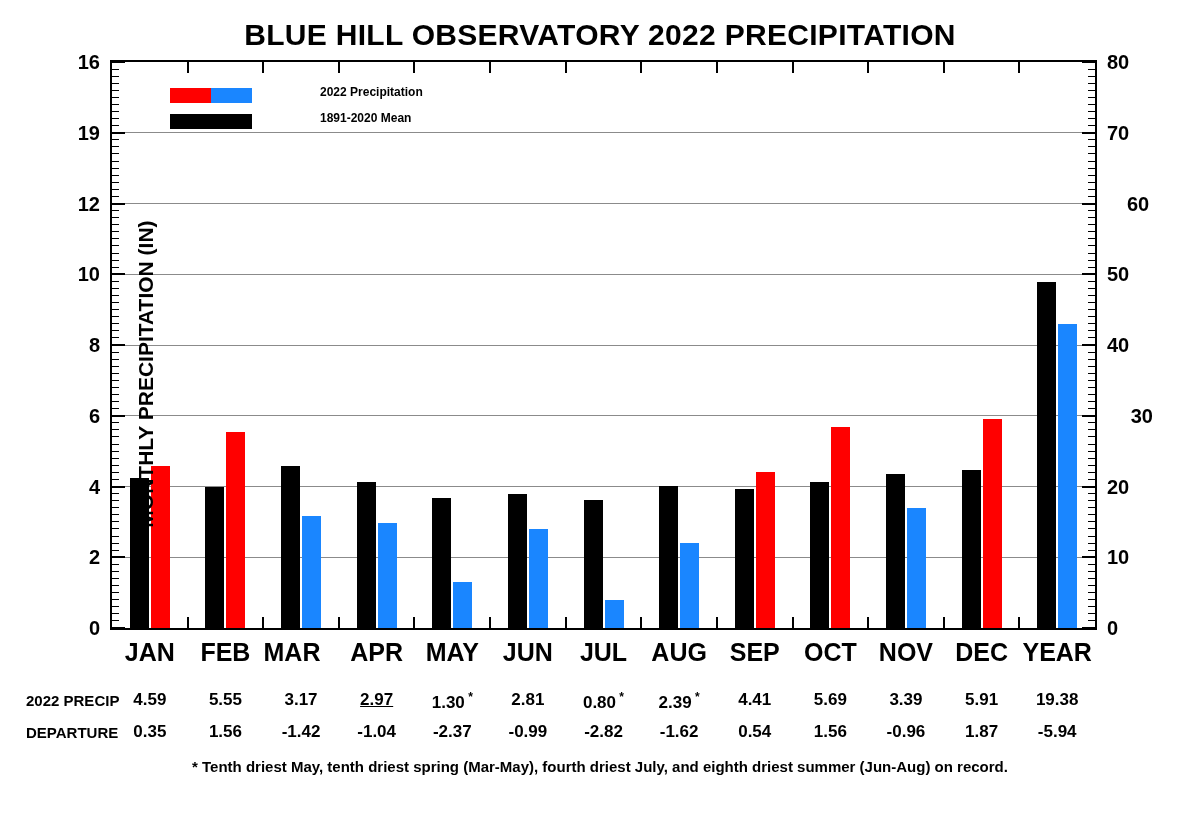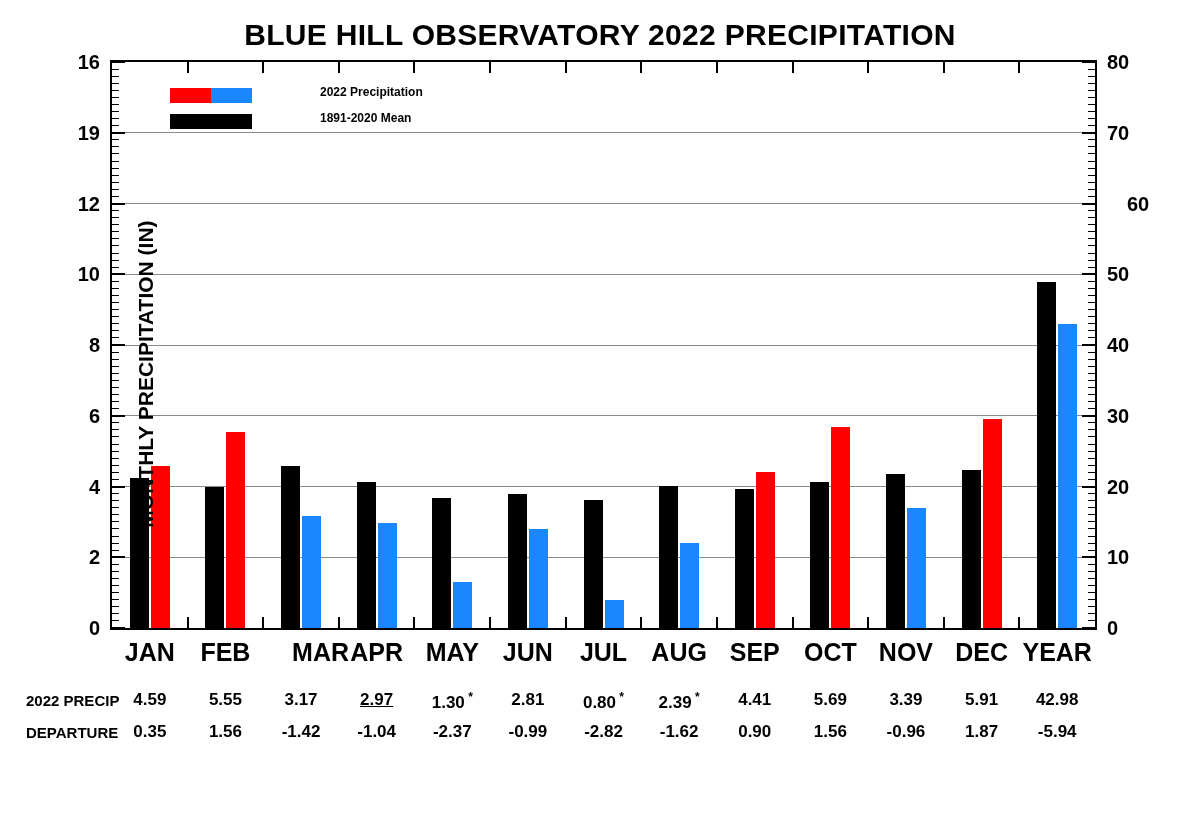--- a/index.html
+++ b/index.html
@@ -381,31 +381,31 @@
       <div class="ytick-text-l" style="left: 54px; top: 335px;">8</div>
       <div class="ytick-text-l" style="left: 54px; top: 264.25px;">10</div>
       <div class="ytick-text-l" style="left: 54px; top: 193.5px;">12</div>
       <div class="ytick-text-l" style="left: 54px; top: 122.75px;">19</div>
       <div class="ytick-text-l" style="left: 54px; top: 52px;">16</div>
     </div>
   <div id="ytick-labels-right">
       <div class="ytick-text-r" style="left: 1107px; top: 618px;">0</div>
       <div class="ytick-text-r" style="left: 1107px; top: 547.25px;">10</div>
       <div class="ytick-text-r" style="left: 1107px; top: 476.5px;">20</div>
-      <div class="ytick-text-r" style="left: 1107px; top: 405.75px;">30</div>
+      <div class="ytick-text-r" style="left: 1107px; top: 405.75px; text-align: right;">30</div>
       <div class="ytick-text-r" style="left: 1107px; top: 335px;">40</div>
       <div class="ytick-text-r" style="left: 1107px; top: 264.25px;">50</div>
       <div class="ytick-text-r" style="left: 1107px; top: 193.5px; margin-left: 20px;">60</div>
       <div class="ytick-text-r" style="left: 1107px; top: 122.75px;">70</div>
       <div class="ytick-text-r" style="left: 1107px; top: 52px;">80</div>
     </div>
   <div id="month-labels">
       <div class="month-label" style="left: 99.8077px; width: 100px;">JAN</div>
       <div class="month-label" style="left: 175.423px; width: 100px;">FEB</div>
-      <div class="month-label" style="left: 249px; width: 100px; text-align: right;">MAR</div>
+      <div class="month-label" style="left: 242px; width: 100px;">MAR</div>
       <div class="month-label" style="left: 326.654px; width: 100px;">APR</div>
       <div class="month-label" style="left: 402.269px; width: 100px;">MAY</div>
       <div class="month-label" style="left: 477.885px; width: 100px;">JUN</div>
       <div class="month-label" style="left: 553.5px; width: 100px;">JUL</div>
       <div class="month-label" style="left: 629.115px; width: 100px;">AUG</div>
       <div class="month-label" style="left: 704.731px; width: 100px;">SEP</div>
       <div class="month-label" style="left: 780.346px; width: 100px;">OCT</div>
       <div class="month-label" style="left: 855.962px; width: 100px;">NOV</div>
       <div class="month-label" style="left: 931.577px; width: 100px;">DEC</div>
       <div class="month-label" style="left: 1007.19px; width: 100px;">YEAR</div>
@@ -424,25 +424,26 @@
       <div class="table-cell" style="left: 326.654px; width: 100px; top: 722px;">-1.04</div>
       <div class="table-cell" style="left: 402.269px; width: 100px; top: 690px;">1.30<sup> *</sup></div>
       <div class="table-cell" style="left: 402.269px; width: 100px; top: 722px;">-2.37</div>
       <div class="table-cell" style="left: 477.885px; width: 100px; top: 690px;">2.81</div>
       <div class="table-cell" style="left: 477.885px; width: 100px; top: 722px;">-0.99</div>
       <div class="table-cell" style="left: 553.5px; width: 100px; top: 690px;">0.80<sup> *</sup></div>
       <div class="table-cell" style="left: 553.5px; width: 100px; top: 722px;">-2.82</div>
       <div class="table-cell" style="left: 629.115px; width: 100px; top: 690px;">2.39<sup> *</sup></div>
       <div class="table-cell" style="left: 629.115px; width: 100px; top: 722px;">-1.62</div>
       <div class="table-cell" style="left: 704.731px; width: 100px; top: 690px;">4.41</div>
-      <div class="table-cell" style="left: 704.731px; width: 100px; top: 722px;">0.90</div>
+      <div class="table-cell" style="left: 704.731px; width: 100px; top: 722px;">0.54</div>
       <div class="table-cell" style="left: 780.346px; width: 100px; top: 690px;">5.69</div>
       <div class="table-cell" style="left: 780.346px; width: 100px; top: 722px;">1.56</div>
       <div class="table-cell" style="left: 855.962px; width: 100px; top: 690px;">3.39</div>
       <div class="table-cell" style="left: 855.962px; width: 100px; top: 722px;">-0.96</div>
       <div class="table-cell" style="left: 931.577px; width: 100px; top: 690px;">5.91</div>
       <div class="table-cell" style="left: 931.577px; width: 100px; top: 722px;">1.87</div>
-      <div class="table-cell" style="left: 1007.19px; width: 100px; top: 690px;">42.98</div>
+      <div class="table-cell" style="left: 1007.19px; width: 100px; top: 690px;">19.38</div>
       <div class="table-cell" style="left: 1007.19px; width: 100px; top: 722px;">-5.94</div>
     </div>
 
+  <div id="footnote-1">* Tenth driest May, tenth driest spring (Mar-May), fourth driest July, and eighth driest summer (Jun-Aug) on record.</div>
 
 </div>
 
 </body></html>

